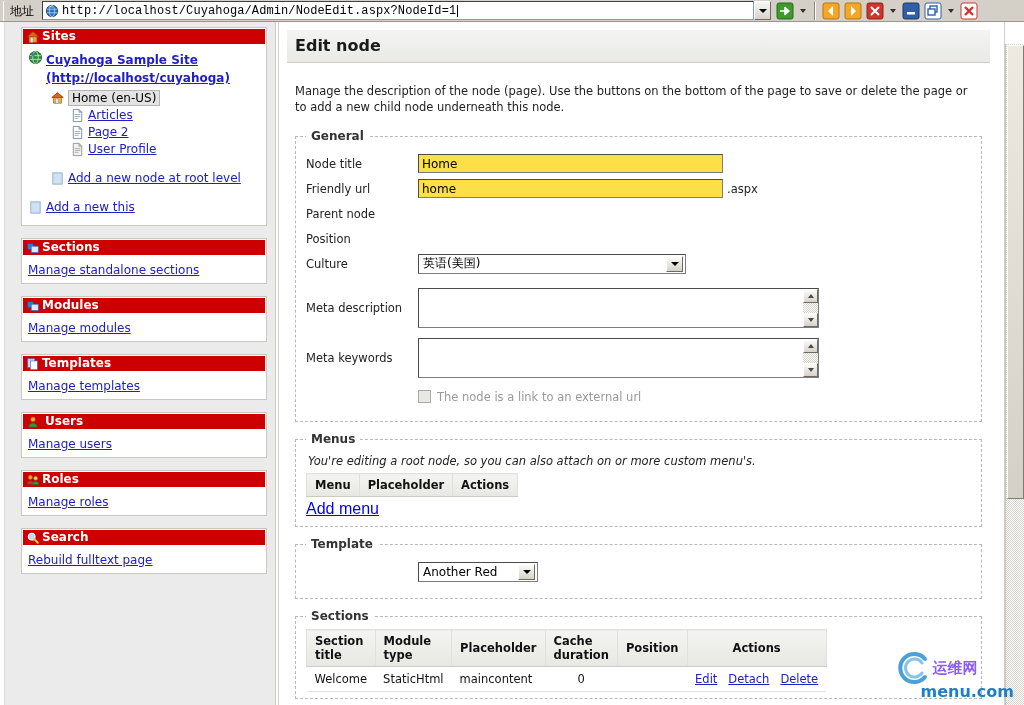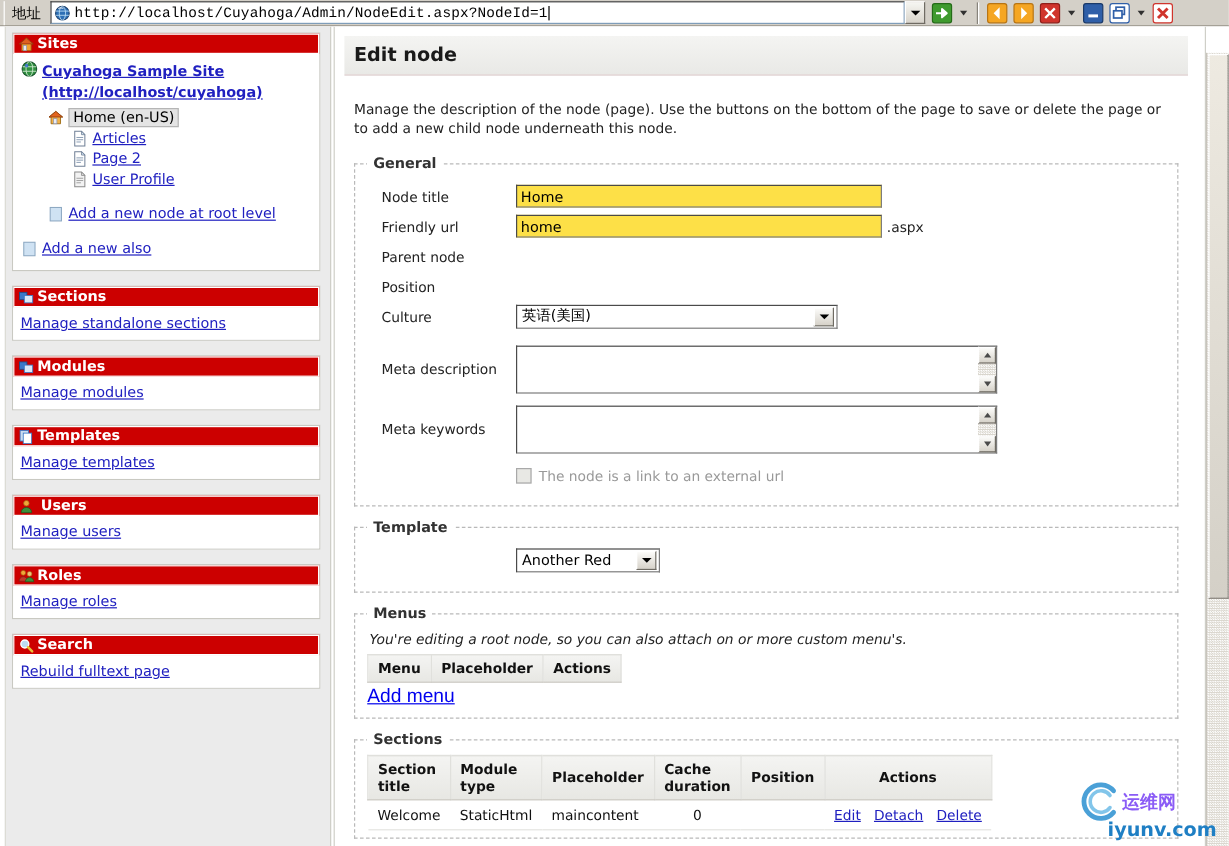--- a/index.html
+++ b/index.html
@@ -79,21 +79,21 @@
   }
 
   
   #sidebar {
     position:absolute; left:4px; top:0px; width:272px; height:683px;
     background:#ebebeb;
     border-right:1px solid #cfcfc8;
     border-left:1px solid #dcdcd5;
   }
   .panel {
-    margin: 5px 8px 12px 5px;
+    margin: 5px 8px 12px 16px;
     background:#ffffff;
     border:1px solid #c9c9c2;
   }
   .panel-head {
     background:#cc0000;
     color:#ffffff;
     font-family:"DejaVu Sans", sans-serif;
     font-weight:bold; font-size:12px;
     height:17px; line-height:17px;
     display:flex; align-items:center;
@@ -150,21 +150,21 @@
   fieldset.fs {
     border:1px dashed #b9b9b9; border-width:1px;
     border-style:dashed;
     margin: 0 8px 10px 8px; padding: 6px 10px 10px 10px;
   }
   fieldset.fs > legend {
     font-family:"DejaVu Sans", sans-serif;
     font-size:12px; font-weight:bold; color:#333;
     padding:0 5px;
   }
-  .frow { display:flex; align-items:center; margin:4px 12px; min-height:21px; }
+  .frow { display:flex; align-items:center; margin:4px 0; min-height:21px; }
   .flabel {
     width:112px; flex:0 0 auto;
     font-family:"DejaVu Sans", sans-serif; font-size:11.5px; color:#222;
   }
   .ftext {
     height:19px; border:1px solid #7d7d7d;
     border-top-color:#4a4a4a; border-left-color:#4a4a4a;
     background:#fde047; font-family:"DejaVu Sans", sans-serif; font-size:12px;
     color:#000; padding:1px 3px; outline:none;
   }
@@ -407,21 +407,21 @@
             </svg>
             <span class="tree-label">Add a new node at root level</span>
           </div>
 
           <div class="spacer8"></div>
 
           <div class="tree-row">
             <svg class="tree-ico" viewBox="0 0 16 16">
               <rect x="3" y="2" width="10" height="12" fill="#cfe2f3" stroke="#8aa6c0" stroke-width=".9"></rect>
             </svg>
-            <span class="tree-label">Add a new also</span>
+            <span class="tree-label">Add a new this</span>
           </div>
 
         </div>
       </div>
     </div>
 
     <div class="panel">
       <div class="panel-head">
         <svg class="hicon" viewBox="0 0 16 16">
           <rect x="1.5" y="3" width="7" height="7" fill="#3a78c8" stroke="#1f4a87" stroke-width=".8"></rect>
@@ -571,50 +571,50 @@
                   <span class="tri-down-s"></span>
                 </div>
             </div>
           </div>
         </div>
 
         <div class="frow" style="margin-top:8px;">
           <span class="flabel"></span>
           <span class="cb disabled"></span>
           <span class="disabled-text">The node is a link to an external url</span>
-        </div>
-      </fieldset>
-
-      <fieldset class="fs" style="padding-bottom:12px;">
-        <legend>Template</legend>
-        <div class="frow">
-          <span class="flabel"></span>
-          <div class="fsel" style="width:120px;">
-            <span>Another Red</span>
-            <span class="selbtn">
-              <span class="tri-down"></span>
-            </span>
-          </div>
         </div>
       </fieldset>
 
       <fieldset class="fs" style="padding-bottom:8px;">
         <legend>Menus</legend>
         <div class="note-italic">You're editing a root node, so you can also attach on or more custom menu's.</div>
         <table class="grid menus-table">
           <thead>
             <tr>
               <th>Menu</th>
               <th>Placeholder</th>
               <th>Actions</th>
             </tr>
           </thead>
           <tbody></tbody>
         </table>
         <a href="#" class="add-menu">Add menu</a>
+      </fieldset>
+
+      <fieldset class="fs" style="padding-bottom:12px;">
+        <legend>Template</legend>
+        <div class="frow">
+          <span class="flabel"></span>
+          <div class="fsel" style="width:120px;">
+            <span>Another Red</span>
+            <span class="selbtn">
+              <span class="tri-down"></span>
+            </span>
+          </div>
+        </div>
       </fieldset>
 
       <fieldset class="fs" style="padding-bottom:6px;">
         <legend>Sections</legend>
         <table class="grid" style="width:492px;">
           <thead>
             <tr>
               <th>Section title</th>
               <th>Module type</th>
               <th>Placeholder</th>
@@ -650,16 +650,16 @@
   </div>
 
   <div id="watermark">
     <div class="wm-row">
       <svg width="34" height="34" viewBox="0 0 34 34">
         <path d="M29 8A14 14 0 1 0 29 26" fill="none" stroke="#2a8fd0" stroke-width="4" stroke-linecap="round" opacity=".85"></path>
         <path d="M26 12A9 9 0 1 0 26 22" fill="none" stroke="#63b6e5" stroke-width="3" stroke-linecap="round" opacity=".8"></path>
       </svg>
       <span class="wm-cn">运维网</span>
     </div>
-    <div class="wm-en">iyunv.com</div>
+    <div class="wm-en">menu.com</div>
   </div>
 
 </div>
 
 </body></html>

